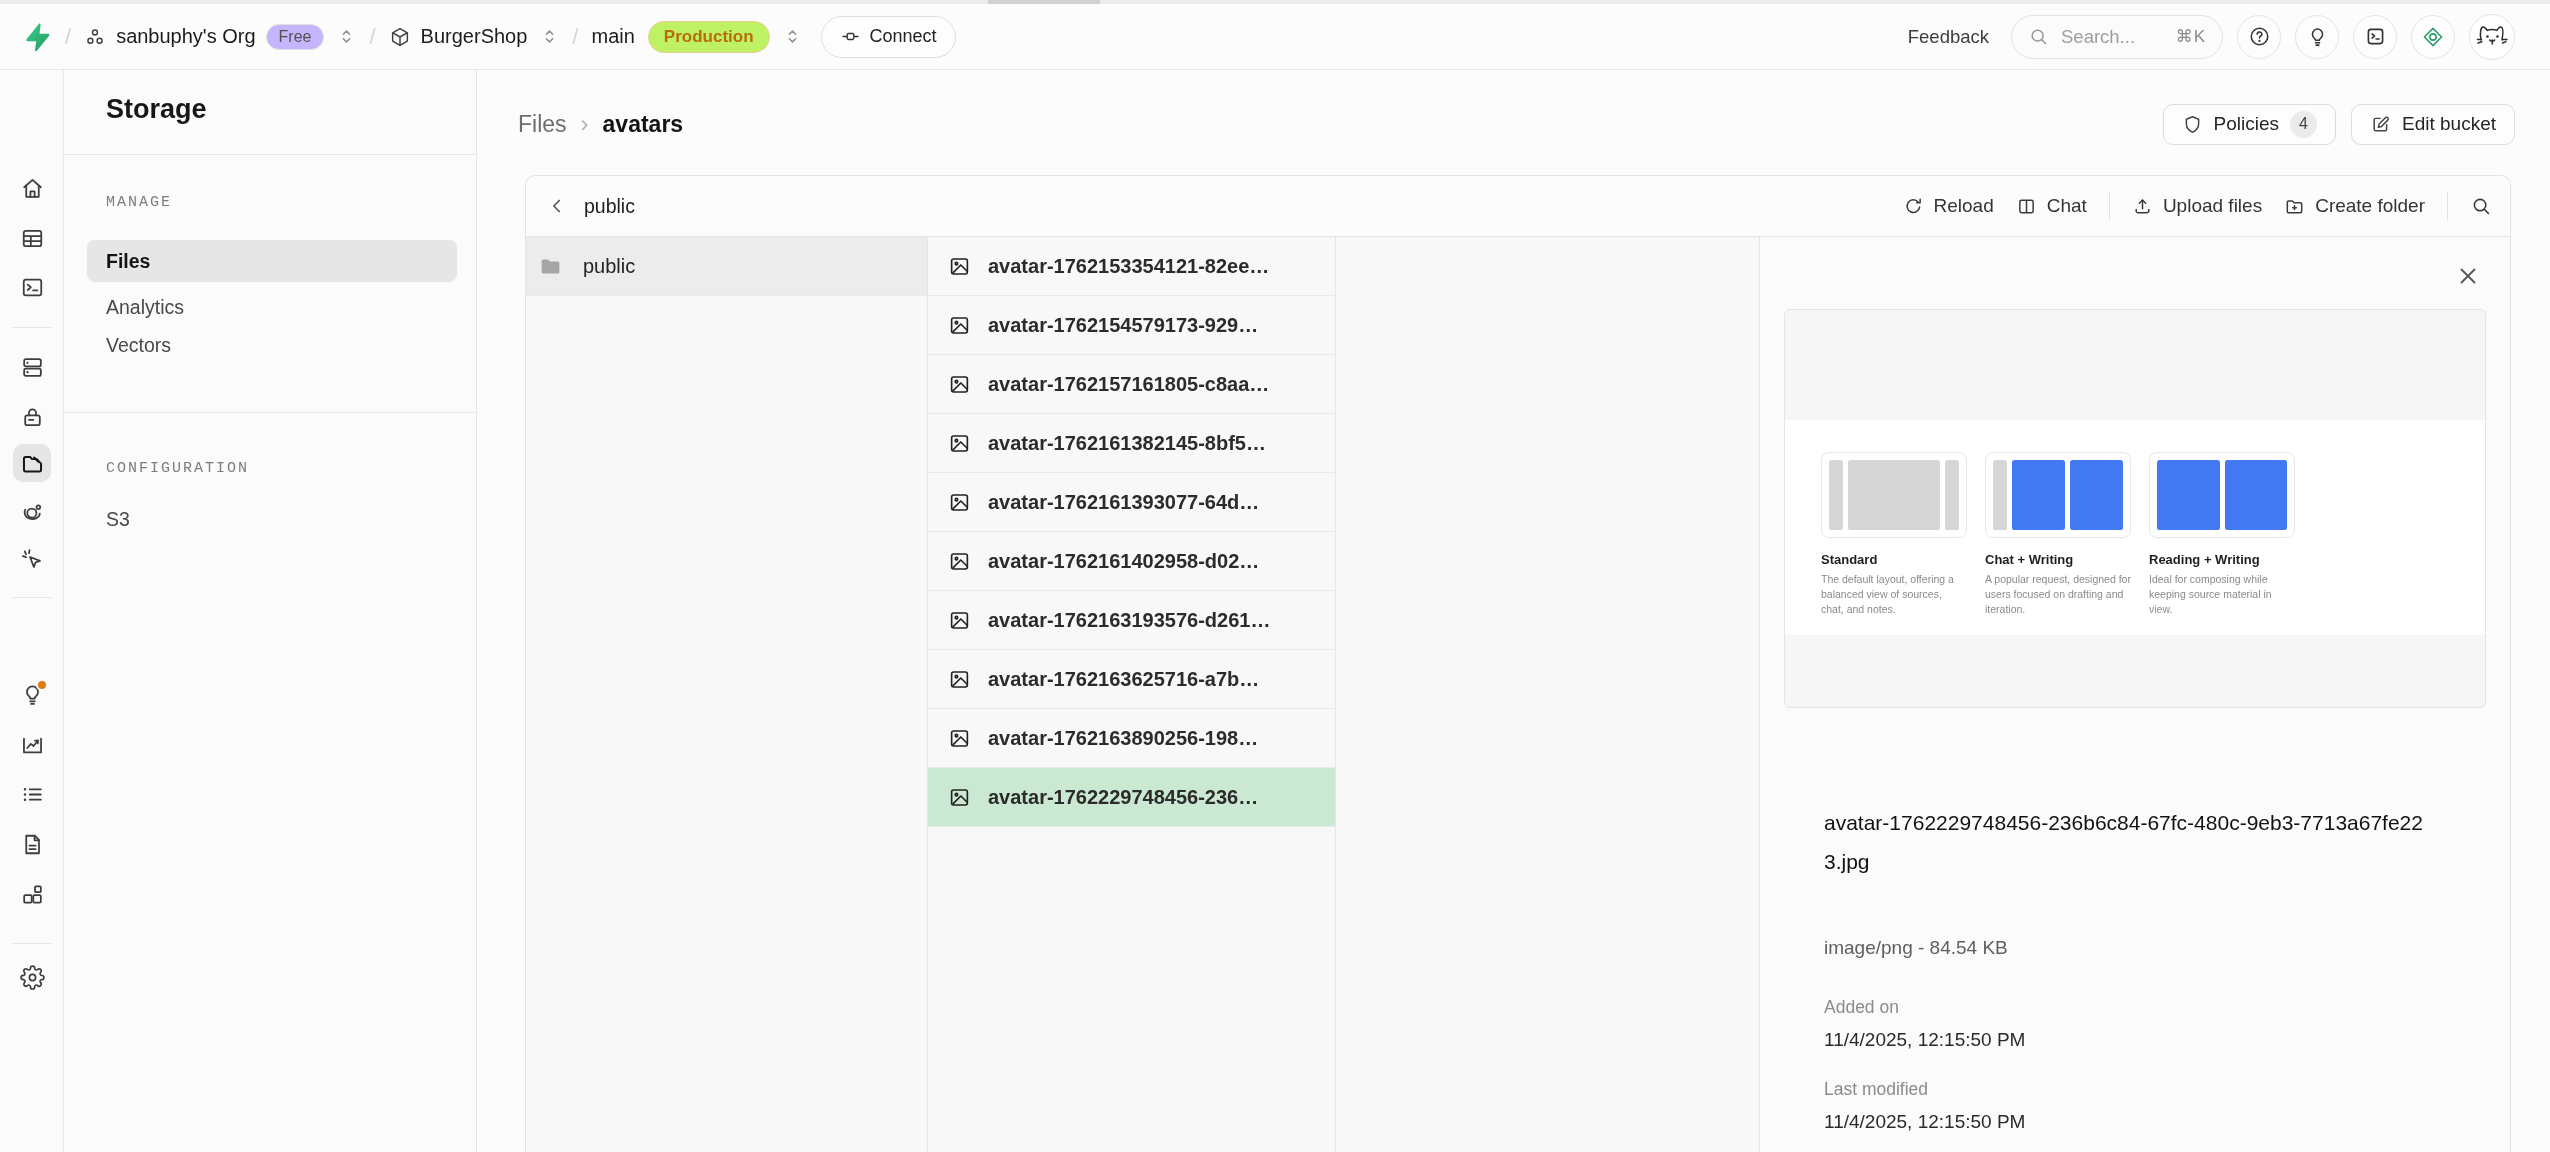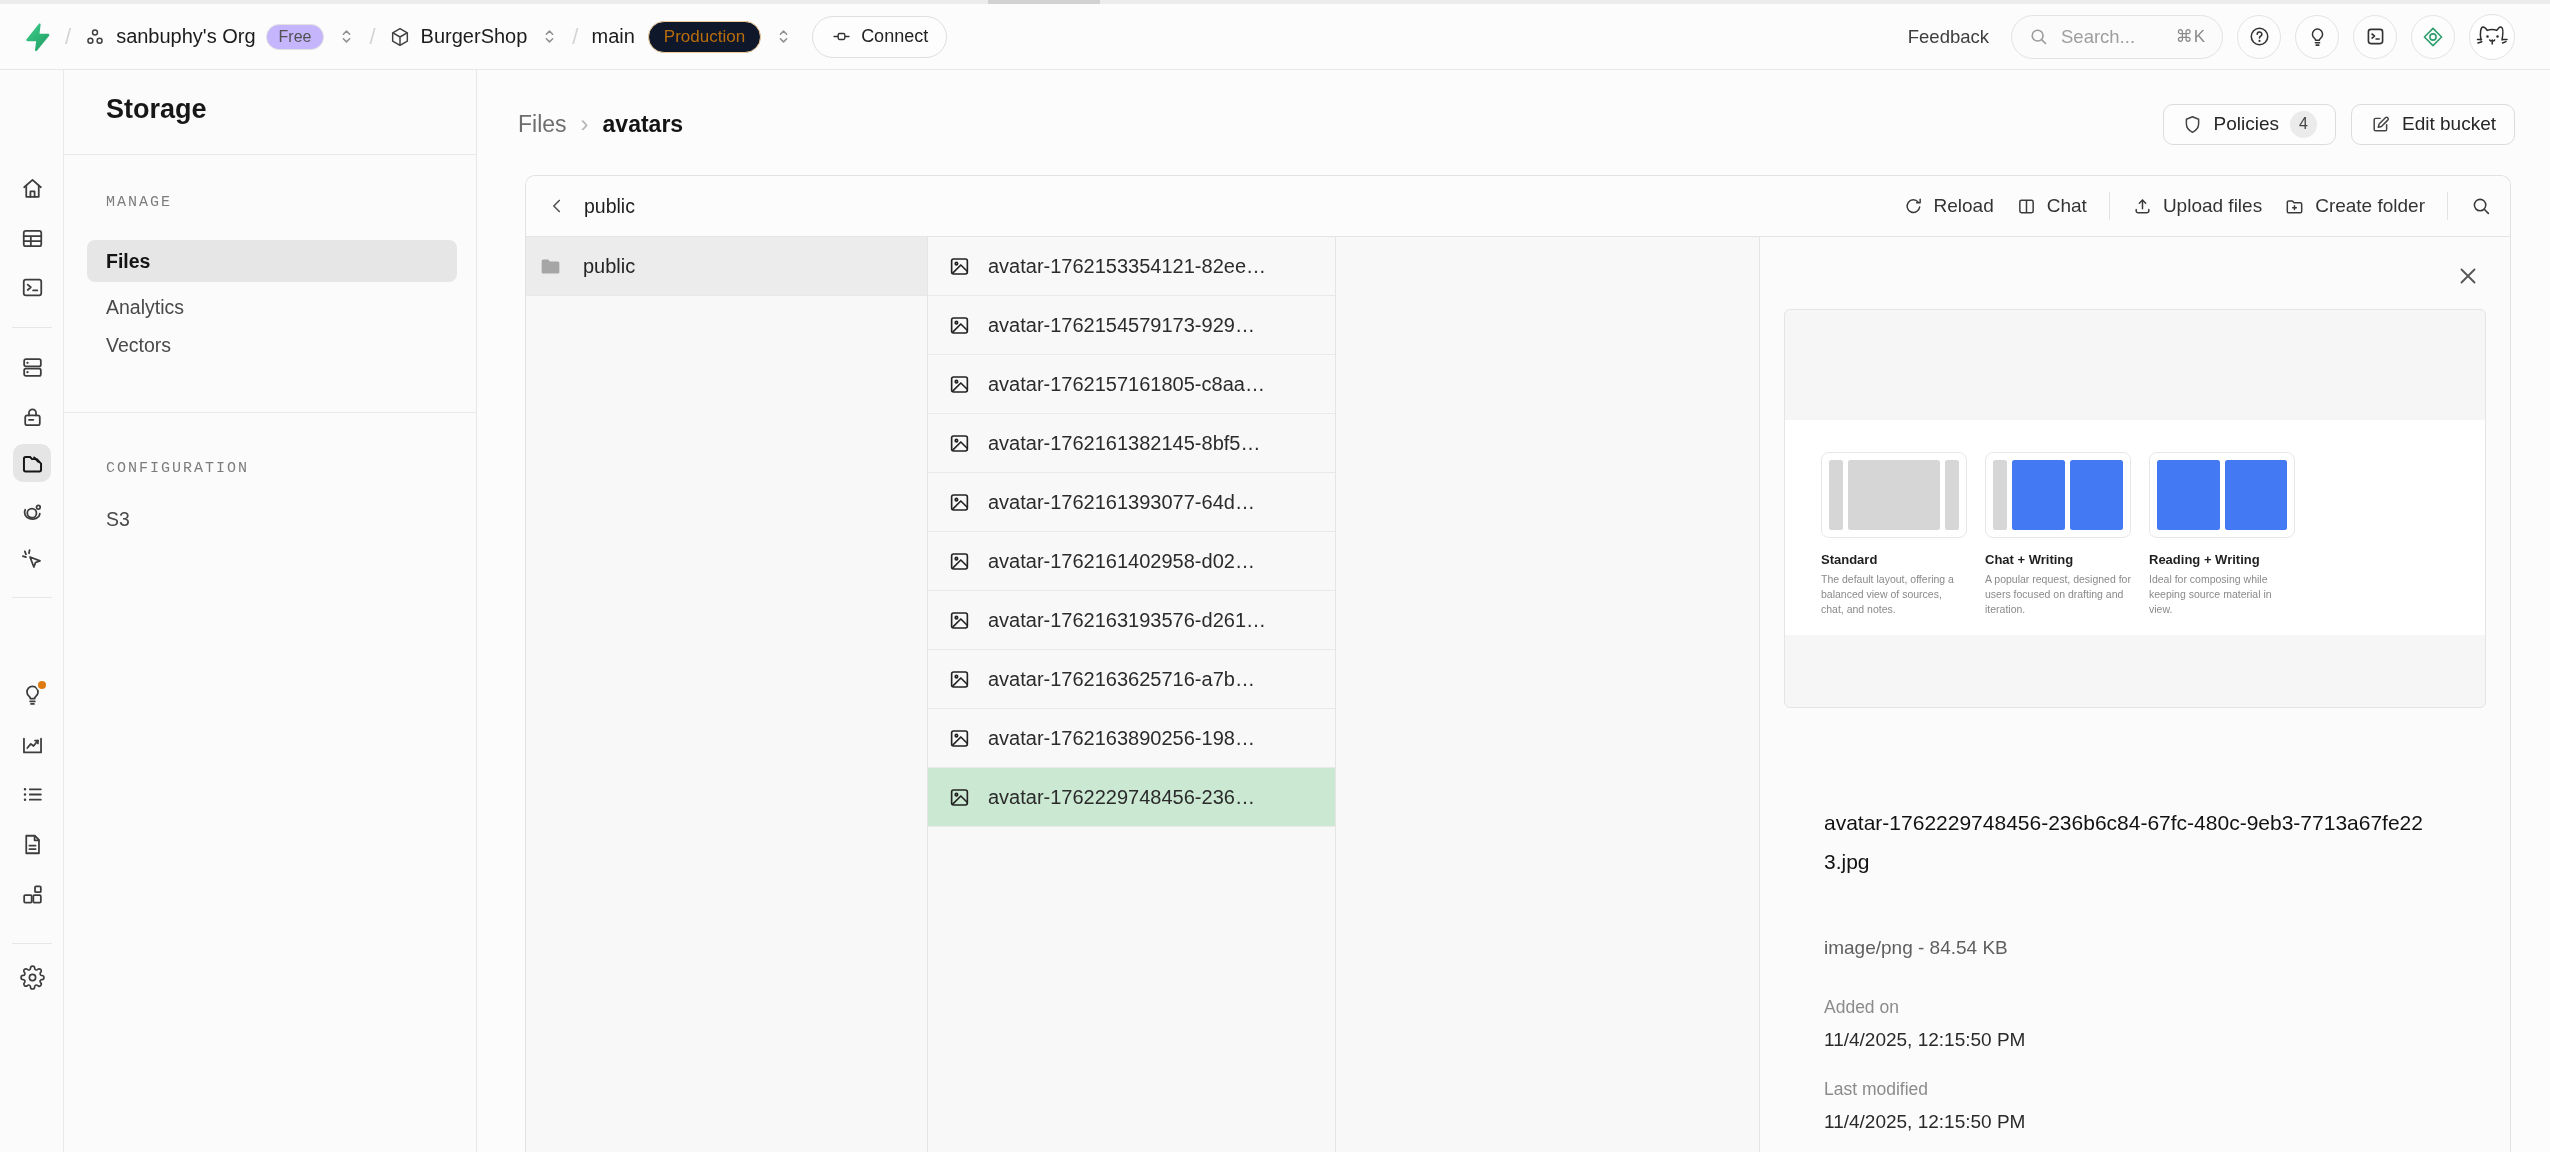--- a/index.html
+++ b/index.html
@@ -16,22 +16,22 @@
             border-bottom:1px solid #e7e7e7; display:flex; align-items:center; justify-content:space-between;
             padding:4px 35px 0 22px; z-index:10; }
   .nav-left, .nav-right { display:flex; align-items:center; }
   .nav-left { gap:13px; }
   .nav-right { gap:14px; }
   .slash { color:#d4d4d4; font-size:22px; font-weight:300; }
   .crumb { display:flex; align-items:center; gap:10px; font-size:20px; font-weight:500; color:#1c1c1c; cursor:pointer; }
   .crumb .c-icon { color:#3f3f3f; }
   .badge-free { font-size:16px; color:#525252; border:1px solid #e1e1e1; background:#c4b5fd; border-radius:14px;
                 padding:3px 12px; font-weight:400; }
-  .badge-prod { font-size:17px; color:#b96d0c; border:1px solid #eecb98; background:#0f172a; border-radius:16px;
-                padding:5px 15px; font-weight:400; }
+  .badge-prod { font-size:17px; color:#b96d0c; border:1px solid #eecb98; background:#bef264; border-radius:16px;
+                padding:5px 15px; font-weight:700; }
   .chev-ud { color:#8f8f8f; }
   .btn-connect { display:flex; align-items:center; gap:9px; height:42px; padding:0 18px; border:1px solid #dfdfdf;
                  border-radius:21px; background:#fdfdfd; font-size:18px; font-weight:500; color:#222; cursor:pointer; margin-left:6px; }
   .feedback { font-size:18.5px; color:#3e3e3e; margin-right:8px; cursor:pointer; }
   .search-pill { display:flex; align-items:center; gap:12px; width:212px; height:44px; border:1px solid #e3e3e3;
                  border-radius:22px; background:#fbfbfb; padding:0 16px; color:#9e9e9e; cursor:text; }
   .search-pill .ph { font-size:18.5px; flex:1; }
   .search-pill .kbd { font-size:17px; color:#8a8a8a; letter-spacing:1px; }
   .circle-btn { width:44px; height:44px; border-radius:50%; border:1px solid #e4e4e4; background:#fdfdfd;
                 display:flex; align-items:center; justify-content:center; color:#333; cursor:pointer; }
@@ -77,21 +77,21 @@
   .tb-left { display:flex; align-items:center; gap:16px; font-size:19.5px; font-weight:500; color:#1e1e1e; }
   .tb-back { color:#555; cursor:pointer; display:flex; }
   .tb-right { margin-left:auto; display:flex; align-items:center; gap:22px; }
   .tb-btn { display:flex; align-items:center; gap:10px; font-size:19px; color:#343434; cursor:pointer; }
   .tb-div { width:1px; height:28px; background:#e3e3e3; }
   .tb-icon-btn { color:#3a3a3a; cursor:pointer; display:flex; }
 
   .cols { display:flex; height:916px; }
   .col { height:100%; }
   .col1 { width:402px; border-right:1px solid #e5e5e5; }
-  .col2 { width:408px; border-right:1px solid #e5e5e5; }
+  .col2 { width:408px; border-right:1px solid #e5e5e5;font-weight:bold; }
   .col3 { width:424px; border-right:1px solid #e5e5e5; }
   .row { height:59px; display:flex; align-items:center; border-bottom:1px solid #e9e9e9; cursor:pointer; }
   .folder-row { background:#ececec; padding-left:12px; gap:20px; font-size:20px; font-weight:500; color:#242424; }
   .file-row { padding-left:20px; gap:17px; font-size:20px; color:#2b2b2b; }
   .file-row .icon { color:#222; }
   .file-row.selected { background:#cbe8d2; }
   .row-label { white-space:nowrap; overflow:hidden; }
 
   
   .detail { flex:1; position:relative; background:#fbfbfb; overflow:hidden; }

